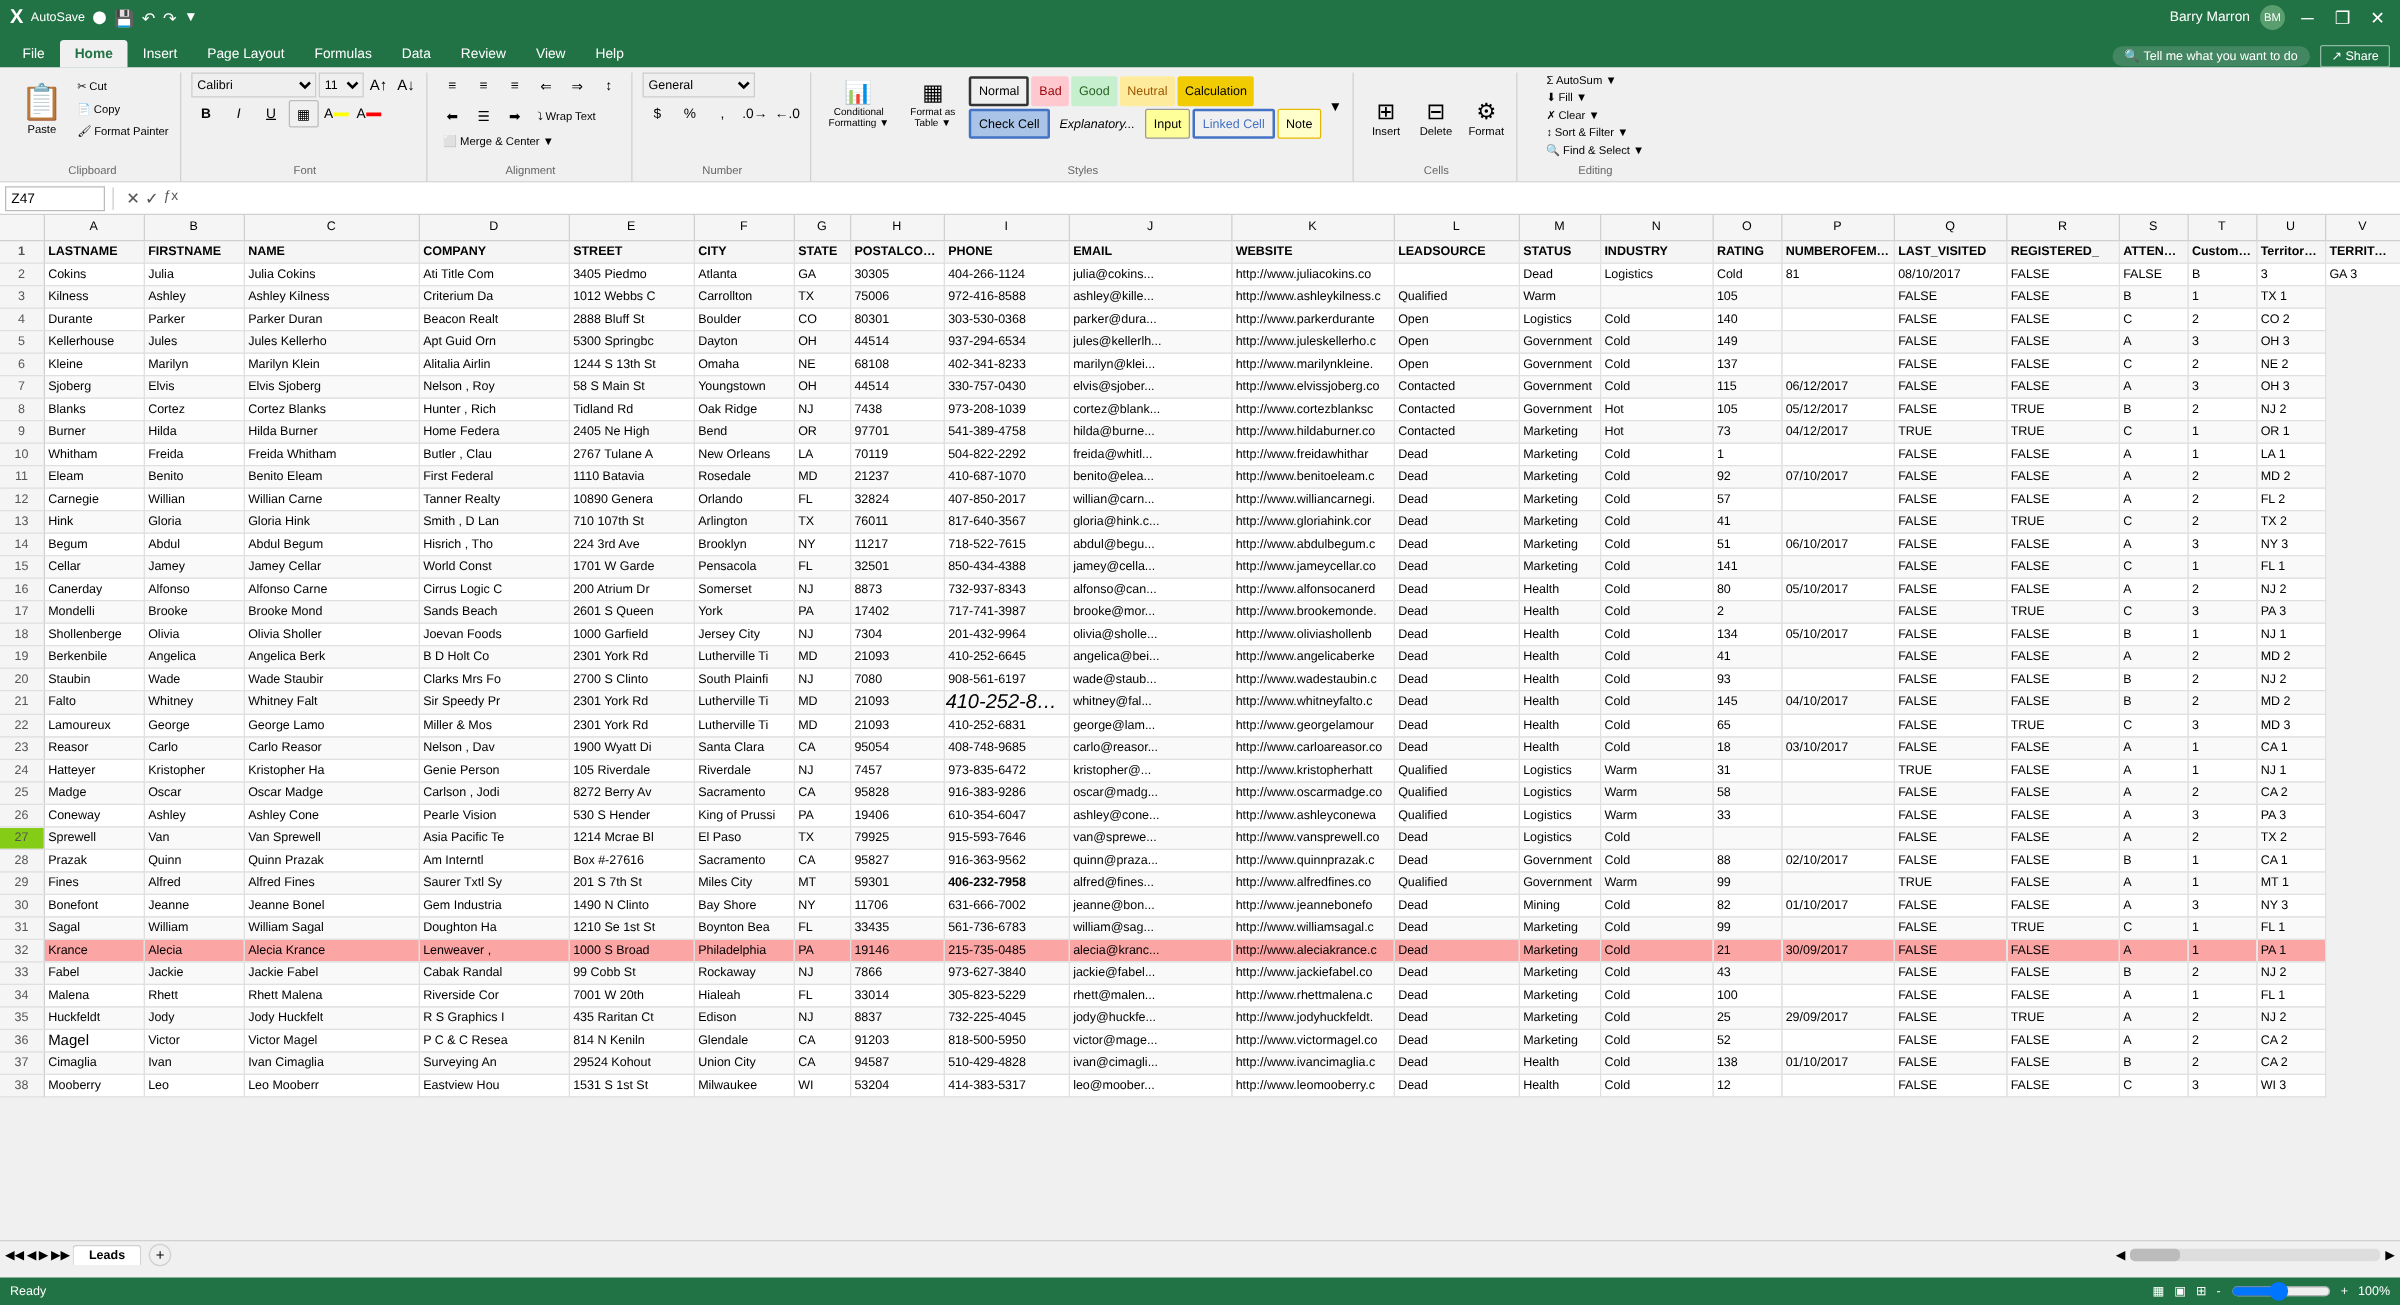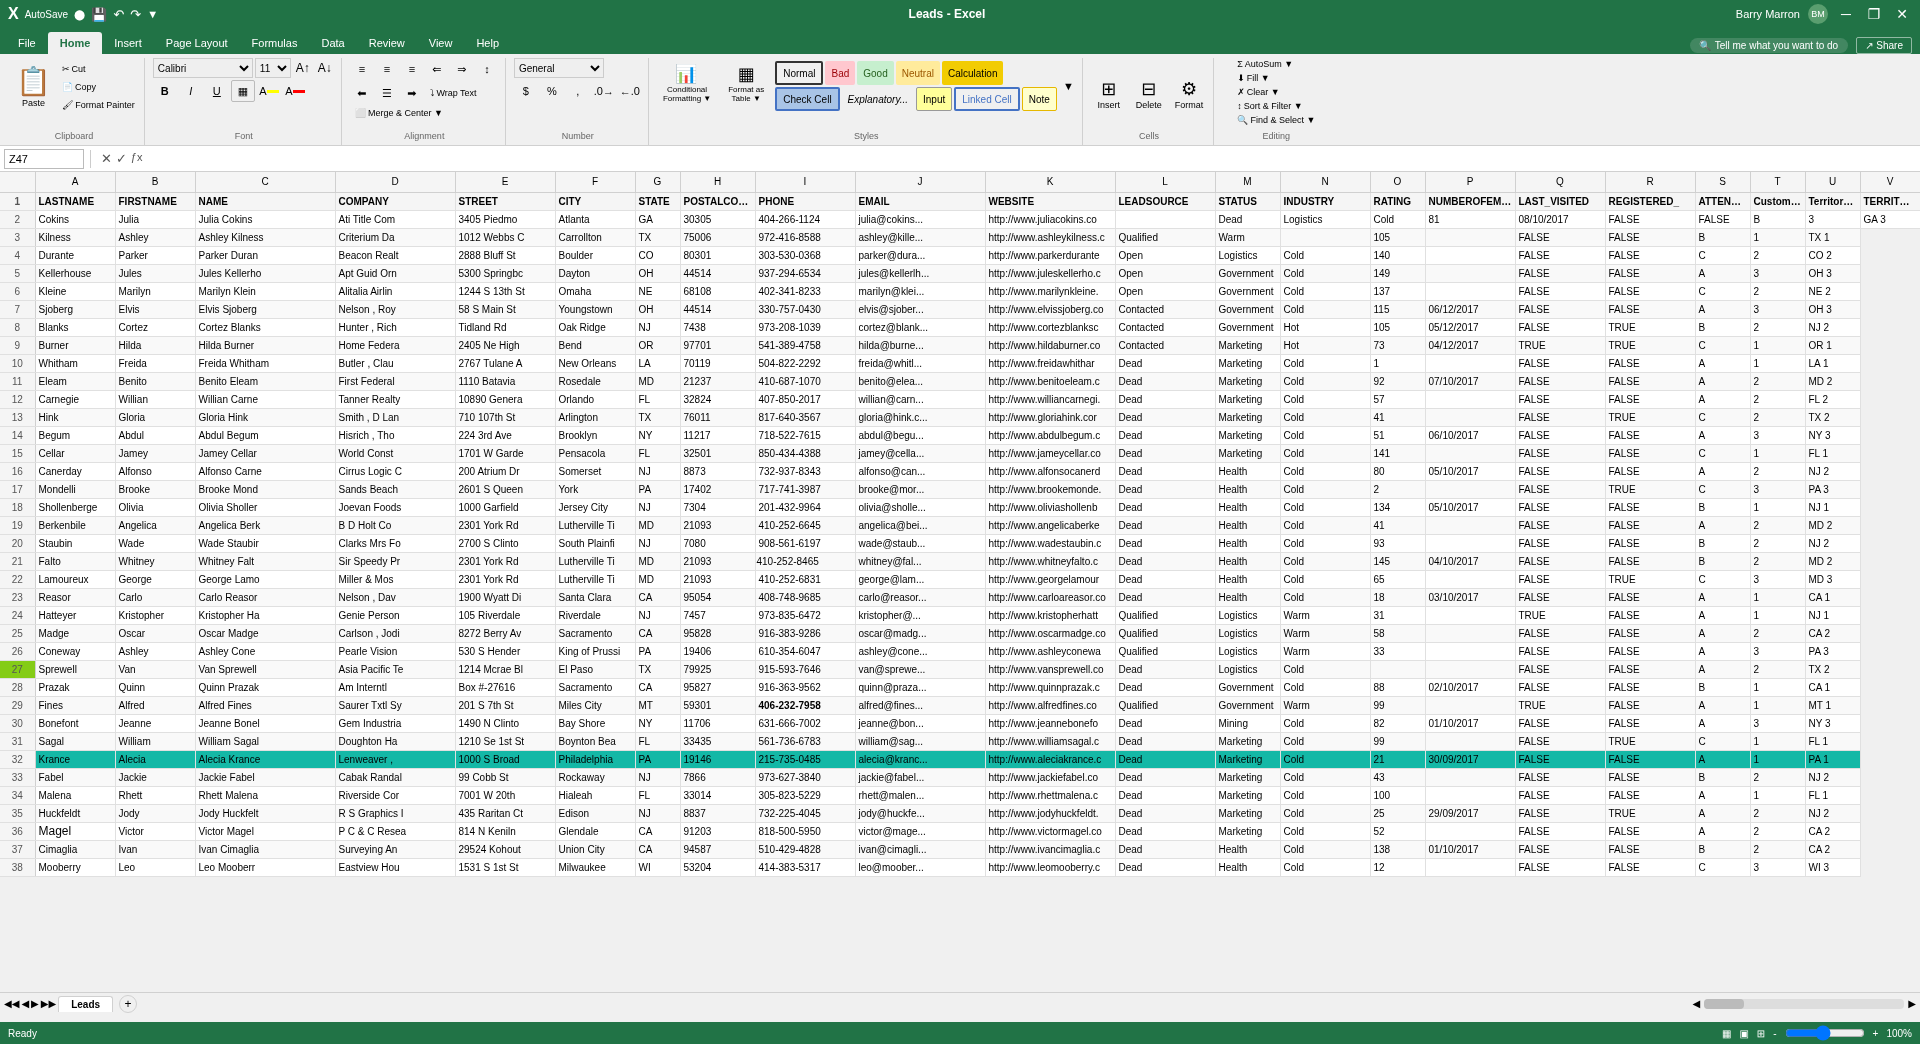--- a/index.html
+++ b/index.html
@@ -276,21 +276,20 @@
 <div id="titlebar">
   <div class="left">
     <span style="font-size:16px;font-weight:bold;color:white;">X</span>
     <span style="font-size:10px;">AutoSave</span>
     <span style="font-size:10px;">⬤</span>
     <span style="font-size:13px;">💾</span>
     <span style="font-size:13px;">↶</span>
     <span style="font-size:13px;">↷</span>
     <span style="font-size:11px;">▼</span>
   </div>
-  <div class="center">Leads - Excel</div>
   <div class="right">
     <span>Barry Marron</span>
     <span style="width:20px;height:20px;background:#5a9e6f;border-radius:50%;display:inline-flex;align-items:center;justify-content:center;font-size:9px;color:white;">BM</span>
     <div class="win-btn">─</div>
     <div class="win-btn">❐</div>
     <div class="win-btn close-btn">✕</div>
   </div>
 </div>
 
 <div id="ribbon-tabs">
@@ -975,21 +974,21 @@
           <tr style="background: rgb(249, 249, 249);">
             <td class="row-num" style="background: rgb(245, 245, 245); text-align: center; color: rgb(85, 85, 85); font-size: 10px;">21</td>
             <td style="overflow: hidden; white-space: nowrap; text-overflow: ellipsis; font-size: 10px; padding: 0px 3px; max-width: 80px; min-width: 80px;">Falto</td>
             <td style="overflow: hidden; white-space: nowrap; text-overflow: ellipsis; font-size: 10px; padding: 0px 3px; max-width: 80px; min-width: 80px;">Whitney</td>
             <td style="overflow: hidden; white-space: nowrap; text-overflow: ellipsis; font-size: 10px; padding: 0px 3px; max-width: 140px; min-width: 140px;">Whitney Falt</td>
             <td style="overflow: hidden; white-space: nowrap; text-overflow: ellipsis; font-size: 10px; padding: 0px 3px; max-width: 120px; min-width: 120px;">Sir Speedy Pr</td>
             <td style="overflow: hidden; white-space: nowrap; text-overflow: ellipsis; font-size: 10px; padding: 0px 3px; max-width: 100px; min-width: 100px;">2301 York Rd</td>
             <td style="overflow: hidden; white-space: nowrap; text-overflow: ellipsis; font-size: 10px; padding: 0px 3px; max-width: 80px; min-width: 80px;">Lutherville Ti</td>
             <td style="overflow: hidden; white-space: nowrap; text-overflow: ellipsis; font-size: 10px; padding: 0px 3px; max-width: 45px; min-width: 45px;">MD</td>
             <td style="overflow: hidden; white-space: nowrap; text-overflow: ellipsis; font-size: 10px; padding: 0px 3px; max-width: 75px; min-width: 75px;">21093</td>
-            <td style="overflow: hidden; white-space: nowrap; text-overflow: ellipsis; font-size: 10px; padding: 0px 1px; max-width: 100px; min-width: 100px;">410-252-8465</td>
+            <td style="overflow: hidden; white-space: nowrap; text-overflow: ellipsis; font-size: 16px; padding: 0px 1px; max-width: 100px; min-width: 100px; font-style: italic;">410-252-8465</td>
             <td style="overflow: hidden; white-space: nowrap; text-overflow: ellipsis; font-size: 10px; padding: 0px 3px; max-width: 130px; min-width: 130px;">whitney@fal...</td>
             <td style="overflow: hidden; white-space: nowrap; text-overflow: ellipsis; font-size: 10px; padding: 0px 3px; max-width: 130px; min-width: 130px;">http://www.whitneyfalto.c</td>
             <td style="overflow: hidden; white-space: nowrap; text-overflow: ellipsis; font-size: 10px; padding: 0px 3px; max-width: 100px; min-width: 100px;">Dead</td>
             <td style="overflow: hidden; white-space: nowrap; text-overflow: ellipsis; font-size: 10px; padding: 0px 3px; max-width: 65px; min-width: 65px;">Health</td>
             <td style="overflow: hidden; white-space: nowrap; text-overflow: ellipsis; font-size: 10px; padding: 0px 3px; max-width: 90px; min-width: 90px;">Cold</td>
             <td style="overflow: hidden; white-space: nowrap; text-overflow: ellipsis; font-size: 10px; padding: 0px 3px; max-width: 55px; min-width: 55px;">145</td>
             <td style="overflow: hidden; white-space: nowrap; text-overflow: ellipsis; font-size: 10px; padding: 0px 3px; max-width: 90px; min-width: 90px;">04/10/2017</td>
             <td style="overflow: hidden; white-space: nowrap; text-overflow: ellipsis; font-size: 10px; padding: 0px 3px; max-width: 90px; min-width: 90px;">FALSE</td>
             <td style="overflow: hidden; white-space: nowrap; text-overflow: ellipsis; font-size: 10px; padding: 0px 3px; max-width: 90px; min-width: 90px;">FALSE</td>
             <td style="overflow: hidden; white-space: nowrap; text-overflow: ellipsis; font-size: 10px; padding: 0px 3px; max-width: 55px; min-width: 55px;">B</td>
@@ -1229,21 +1228,21 @@
             <td style="overflow: hidden; white-space: nowrap; text-overflow: ellipsis; font-size: 10px; padding: 0px 3px; max-width: 65px; min-width: 65px;">Marketing</td>
             <td style="overflow: hidden; white-space: nowrap; text-overflow: ellipsis; font-size: 10px; padding: 0px 3px; max-width: 90px; min-width: 90px;">Cold</td>
             <td style="overflow: hidden; white-space: nowrap; text-overflow: ellipsis; font-size: 10px; padding: 0px 3px; max-width: 55px; min-width: 55px;">99</td>
             <td style="overflow: hidden; white-space: nowrap; text-overflow: ellipsis; font-size: 10px; padding: 0px 3px; max-width: 90px; min-width: 90px;"></td>
             <td style="overflow: hidden; white-space: nowrap; text-overflow: ellipsis; font-size: 10px; padding: 0px 3px; max-width: 90px; min-width: 90px;">FALSE</td>
             <td style="overflow: hidden; white-space: nowrap; text-overflow: ellipsis; font-size: 10px; padding: 0px 3px; max-width: 90px; min-width: 90px;">TRUE</td>
             <td style="overflow: hidden; white-space: nowrap; text-overflow: ellipsis; font-size: 10px; padding: 0px 3px; max-width: 55px; min-width: 55px;">C</td>
             <td style="overflow: hidden; white-space: nowrap; text-overflow: ellipsis; font-size: 10px; padding: 0px 3px; max-width: 55px; min-width: 55px;">1</td>
             <td style="overflow: hidden; white-space: nowrap; text-overflow: ellipsis; font-size: 10px; padding: 0px 3px; max-width: 55px; min-width: 55px;">FL 1</td>
           </tr>
-          <tr style="background: #14b8a6;">
+          <tr style="background: #fca5a5;">
             <td class="row-num" style="background: rgb(245, 245, 245); text-align: center; color: rgb(85, 85, 85); font-size: 10px;">32</td>
             <td style="overflow: hidden; white-space: nowrap; text-overflow: ellipsis; font-size: 10px; padding: 0px 3px; max-width: 80px; min-width: 80px;">Krance</td>
             <td style="overflow: hidden; white-space: nowrap; text-overflow: ellipsis; font-size: 10px; padding: 0px 3px; max-width: 80px; min-width: 80px;">Alecia</td>
             <td style="overflow: hidden; white-space: nowrap; text-overflow: ellipsis; font-size: 10px; padding: 0px 3px; max-width: 140px; min-width: 140px;">Alecia Krance</td>
             <td style="overflow: hidden; white-space: nowrap; text-overflow: ellipsis; font-size: 10px; padding: 0px 3px; max-width: 120px; min-width: 120px;">Lenweaver ,</td>
             <td style="overflow: hidden; white-space: nowrap; text-overflow: ellipsis; font-size: 10px; padding: 0px 3px; max-width: 100px; min-width: 100px;">1000 S Broad</td>
             <td style="overflow: hidden; white-space: nowrap; text-overflow: ellipsis; font-size: 10px; padding: 0px 3px; max-width: 80px; min-width: 80px;">Philadelphia</td>
             <td style="overflow: hidden; white-space: nowrap; text-overflow: ellipsis; font-size: 10px; padding: 0px 3px; max-width: 45px; min-width: 45px;">PA</td>
             <td style="overflow: hidden; white-space: nowrap; text-overflow: ellipsis; font-size: 10px; padding: 0px 3px; max-width: 75px; min-width: 75px;">19146</td>
             <td style="overflow: hidden; white-space: nowrap; text-overflow: ellipsis; font-size: 10px; padding: 0px 3px; max-width: 100px; min-width: 100px;">215-735-0485</td>

